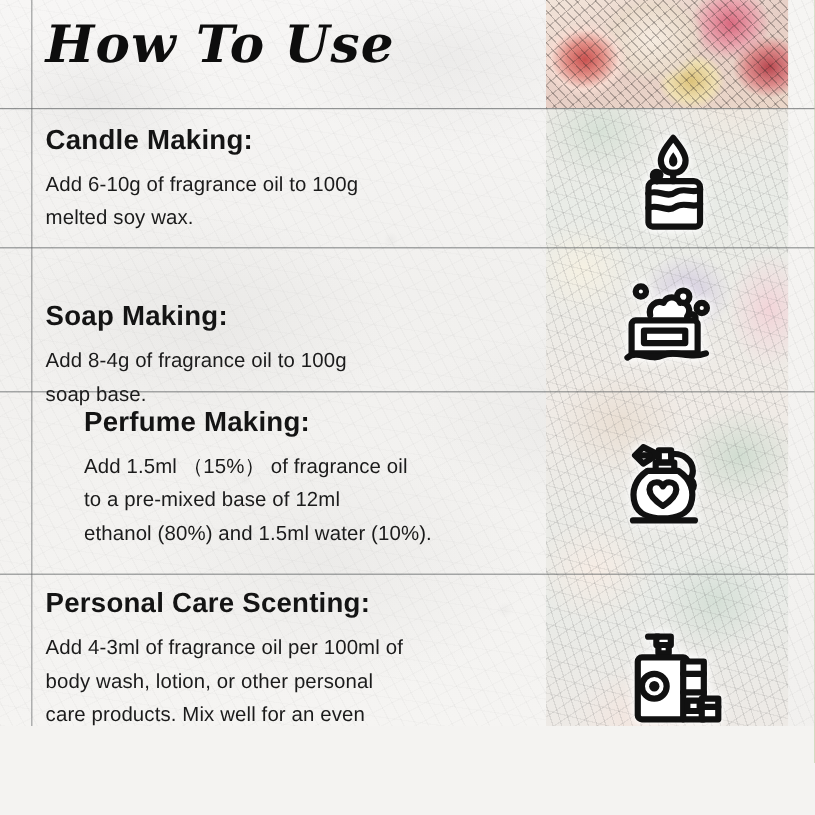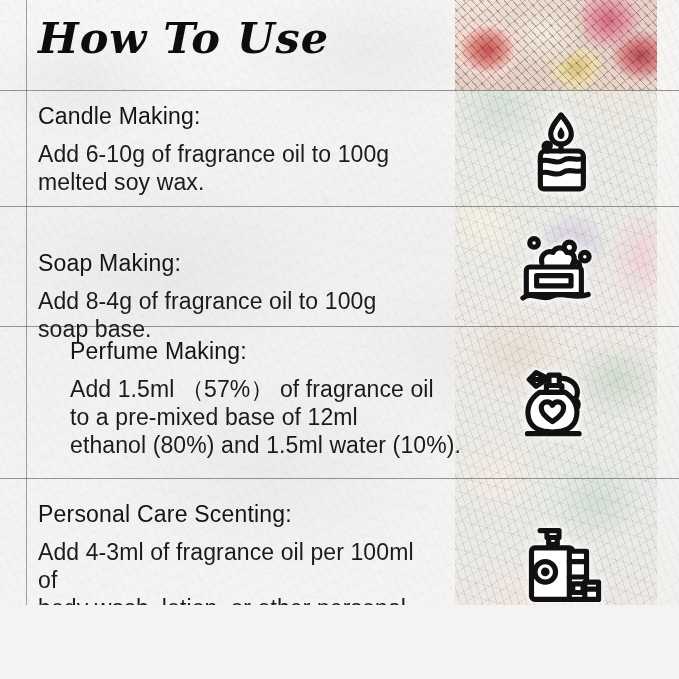--- a/index.html
+++ b/index.html
@@ -113,32 +113,32 @@
     position:absolute;left:38px;top:13px;
     font-family:"DejaVu Serif", serif;
     font-style:italic;font-weight:700;
     font-size:43px;letter-spacing:1px;color:#0d0d0d;
     white-space:nowrap;
   }
   .row{position:absolute;left:38px;width:400px;}
   .row h2{
     margin:0 0 10px 0;
     font-family:"Liberation Sans", sans-serif;
-    font-weight:400;font-size:23px;color:#141414;letter-spacing:.2px;
+    font-weight:700;font-size:23px;color:#141414;letter-spacing:.2px;
   }
   .row p{
     margin:0;
     font-family:"Liberation Sans", sans-serif;
-    font-weight:400;font-size:23px;line-height:28px;color:#1b1b1b;
+    font-weight:400;font-size:17px;line-height:28px;color:#1b1b1b;
     letter-spacing:.1px;white-space:pre-line;
   }
   .row.r1{top:103px;}
   .row.r2{top:218px;margin-top:32px;}
   .row.r3{top:338px;margin-left:32px;}
-  .row.r4{top:489px;margin-top:12px;}
+  .row.r4{top:489px;}
 
   
   .icon{position:absolute;width:86px;height:86px;}
   .icon svg{width:100%;height:100%;display:block;
     filter:drop-shadow(0 0 2.5px rgba(255,255,255,.95)) drop-shadow(0 0 5px rgba(255,255,255,.8));}
   .i1{left:518px;top:108px;}
   .i2{left:516px;top:224px;}
   .i3{left:512px;top:358px;}
   .i4{left:516px;top:522px;}
 </style>
@@ -174,21 +174,21 @@
     <p>Add 6-10g of fragrance oil to 100g
 melted soy wax.</p>
   </div>
   <div class="row r2">
     <h2>Soap Making:</h2>
     <p>Add 8-4g of fragrance oil to 100g
 soap base.</p>
   </div>
   <div class="row r3">
     <h2>Perfume Making:</h2>
-    <p>Add 1.5ml （57%） of fragrance oil
+    <p>Add 1.5ml （15%） of fragrance oil
 to a pre-mixed base of 12ml
 ethanol (80%) and 1.5ml water (10%).</p>
   </div>
   <div class="row r4">
     <h2>Personal Care Scenting:</h2>
     <p>Add 4-3ml of fragrance oil per 100ml of
 body wash, lotion, or other personal
 care products. Mix well for an even
 scent distribution.</p>
   </div>

